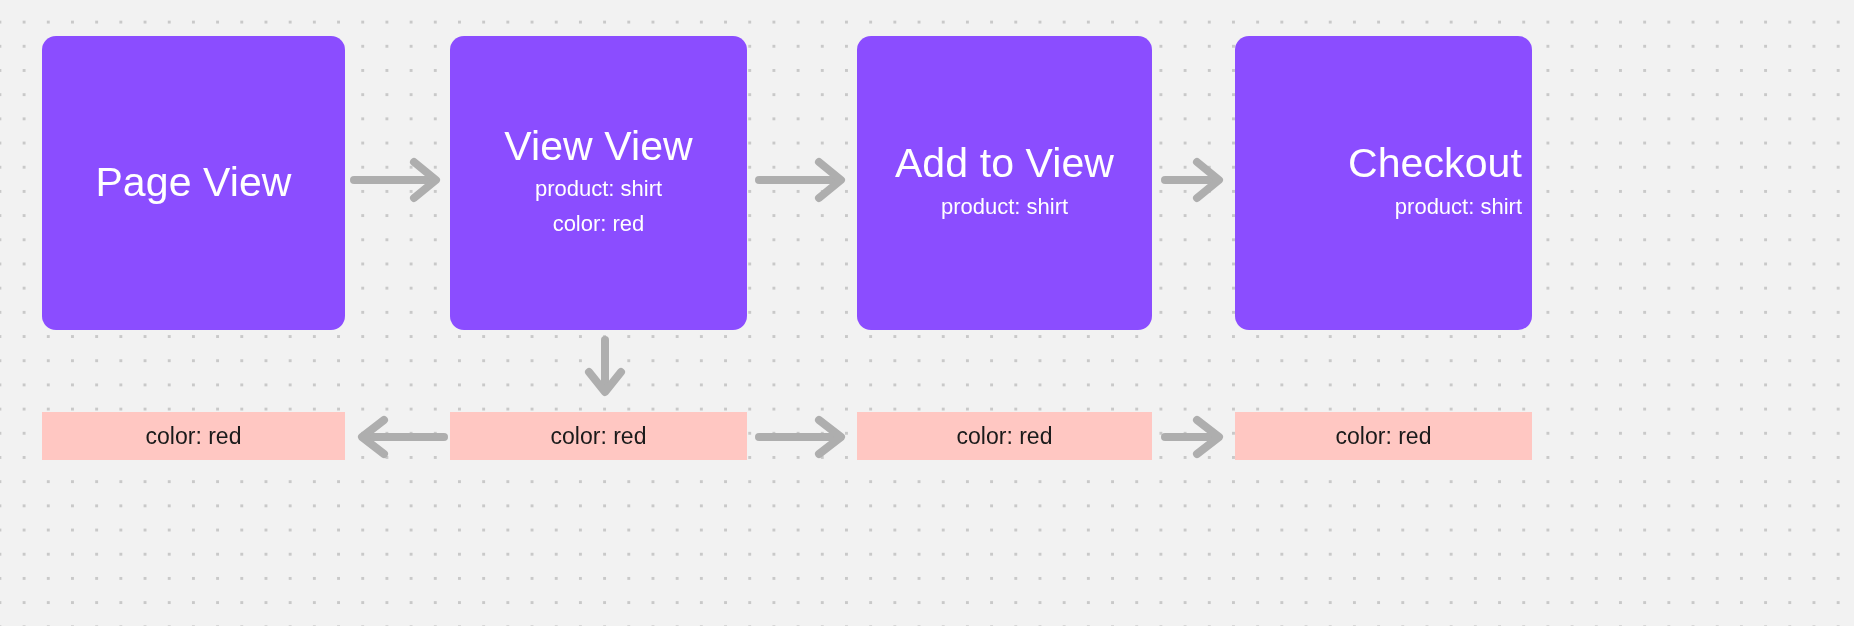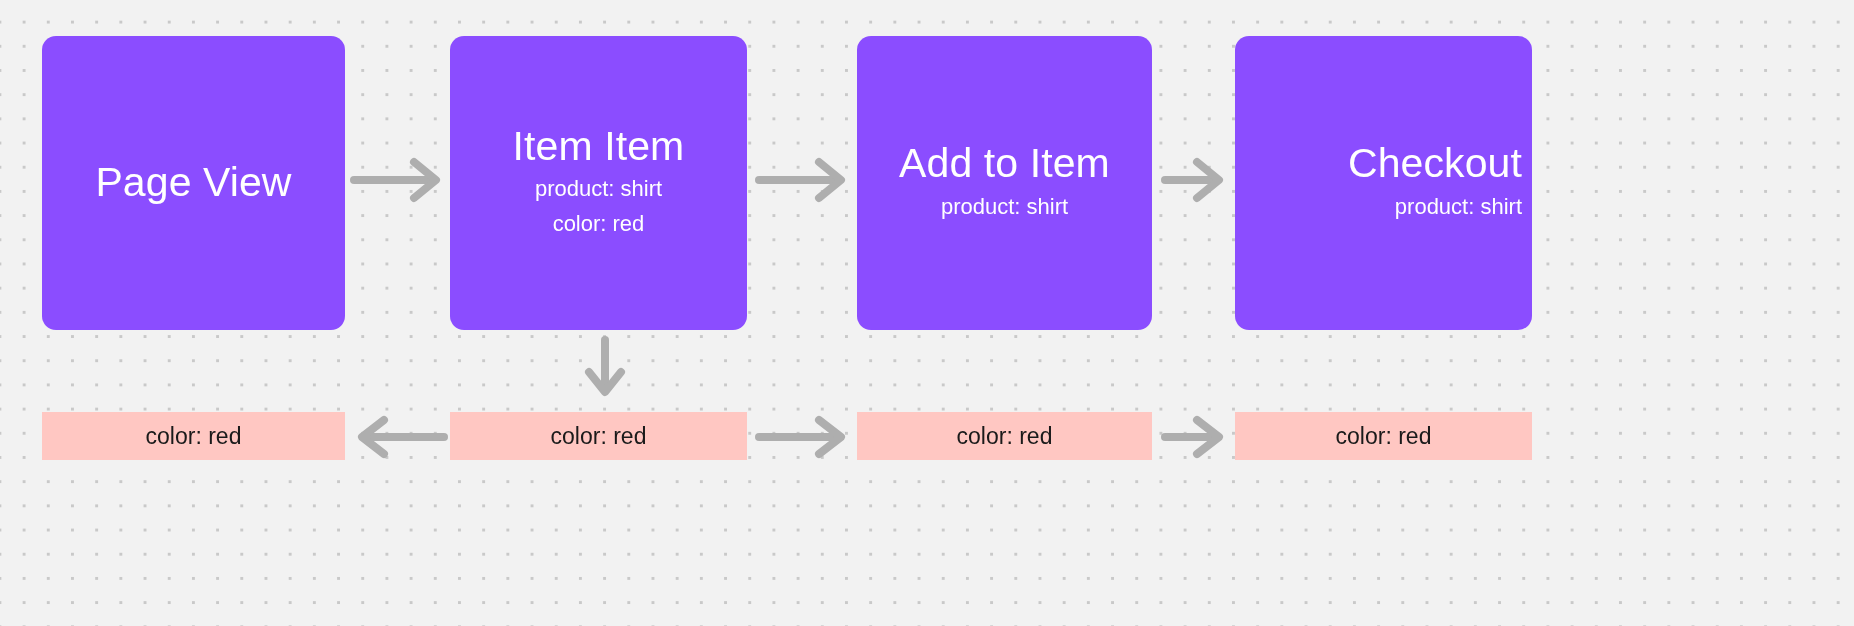--- a/index.html
+++ b/index.html
@@ -109,29 +109,29 @@
 </head>
 <body>
 
 <div id="canvas">
 
   <div class="event-node" id="node-0">
     <div class="event-title">Page View</div>
   </div>
 
   <div class="event-node" id="node-1">
-    <div class="event-title">Item Item</div>
+    <div class="event-title">View View</div>
     <div class="event-props">
       <div class="event-prop">product: shirt</div>
       <div class="event-prop">color: red</div>
     </div>
   </div>
 
   <div class="event-node" id="node-2">
-    <div class="event-title">Add to Item</div>
+    <div class="event-title">Add to View</div>
     <div class="event-props">
       <div class="event-prop">product: shirt</div>
     </div>
   </div>
 
   <div class="event-node" id="node-3">
     <div class="event-title">Checkout</div>
     <div class="event-props">
       <div class="event-prop">product: shirt</div>
     </div>

